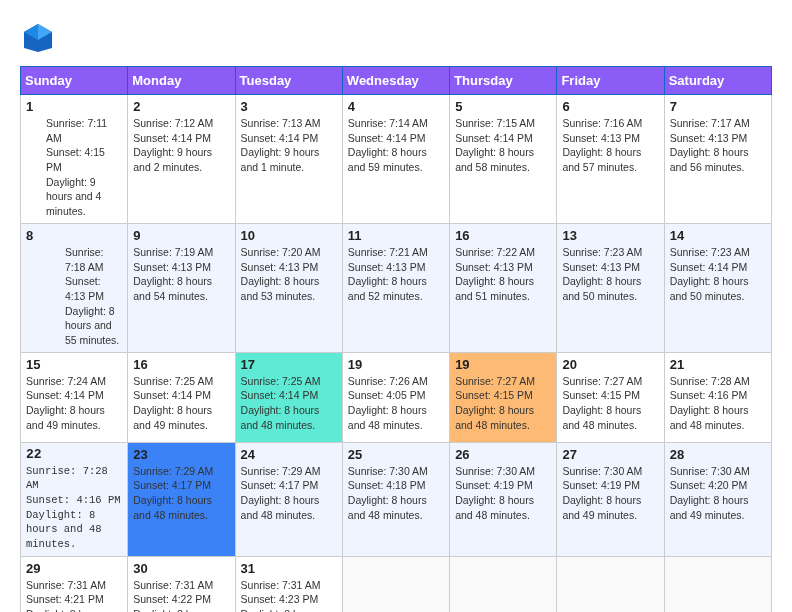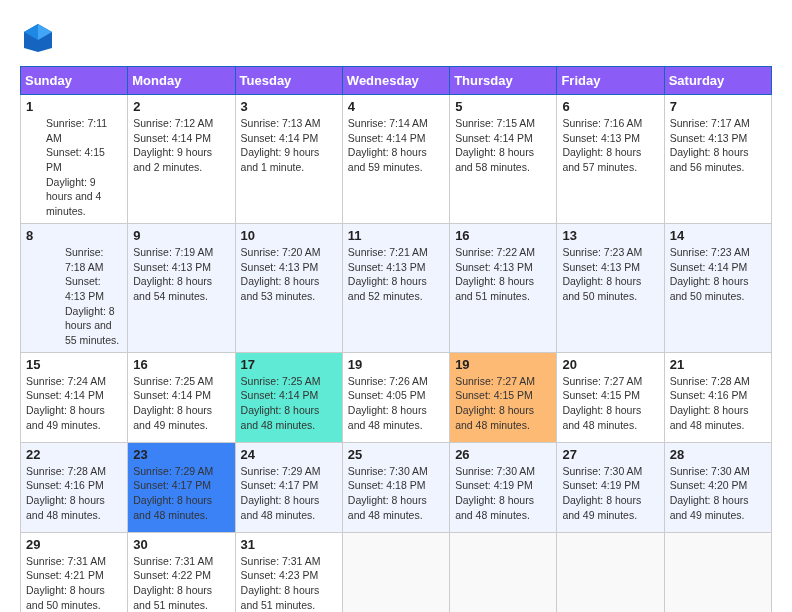--- a/index.html
+++ b/index.html
@@ -249,21 +249,21 @@
 Daylight: 8 hours and 48 minutes.</div>
         </td>
         <td style="background: rgb(255, 255, 255);">
           <span class="day-num">21</span>
           <div class="day-info" style="white-space: pre-line;">Sunrise: 7:28 AM
 Sunset: 4:16 PM
 Daylight: 8 hours and 48 minutes.</div>
         </td>
       </tr>
       <tr>
-        <td style="background: rgb(240, 244, 255);">
+        <td style="background: rgb(240, 244, 255); font-family: Liberation Mono, monospace;">
           <span class="day-num">22</span>
           <div class="day-info" style="white-space: pre-line;">Sunrise: 7:28 AM
 Sunset: 4:16 PM
 Daylight: 8 hours and 48 minutes.</div>
         </td>
         <td style="background: #3b82f6;">
           <span class="day-num">23</span>
           <div class="day-info" style="white-space: pre-line;">Sunrise: 7:29 AM
 Sunset: 4:17 PM
 Daylight: 8 hours and 48 minutes.</div>

